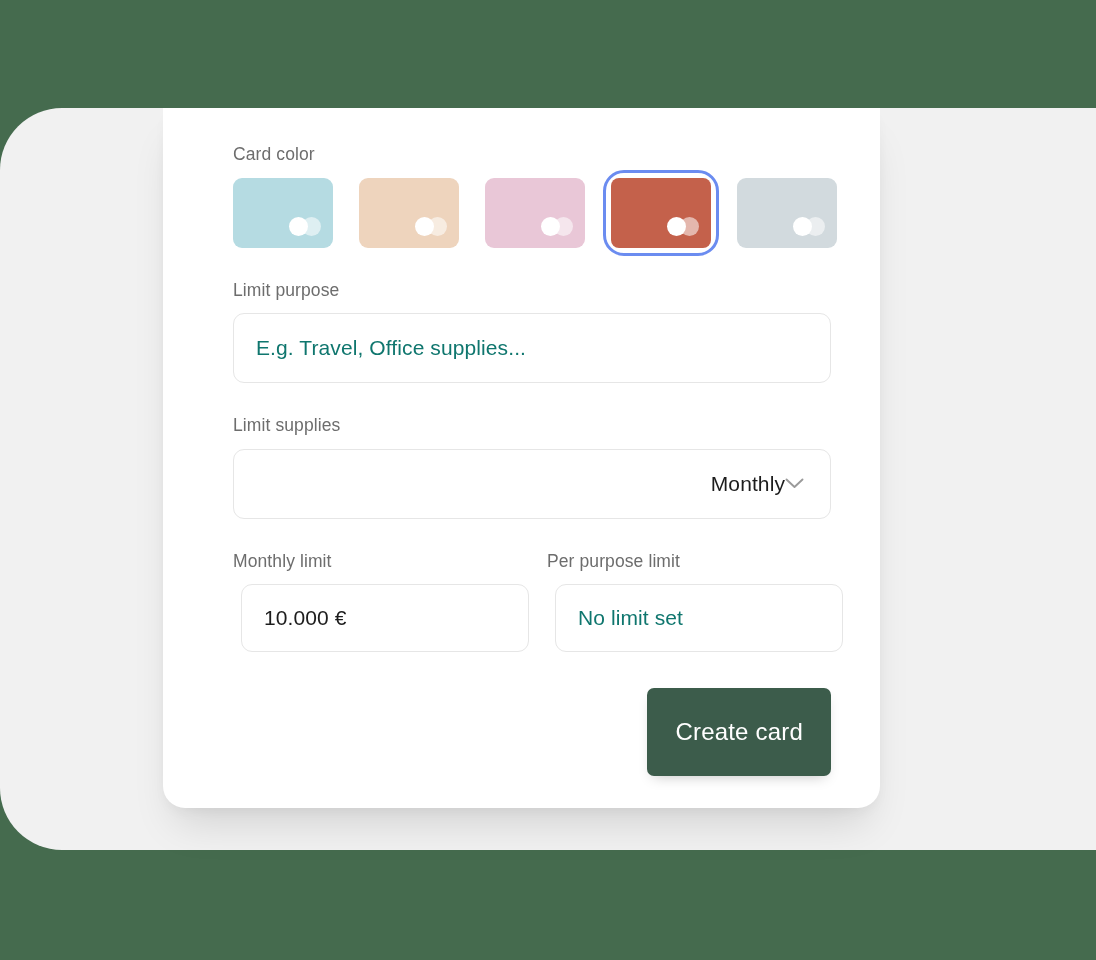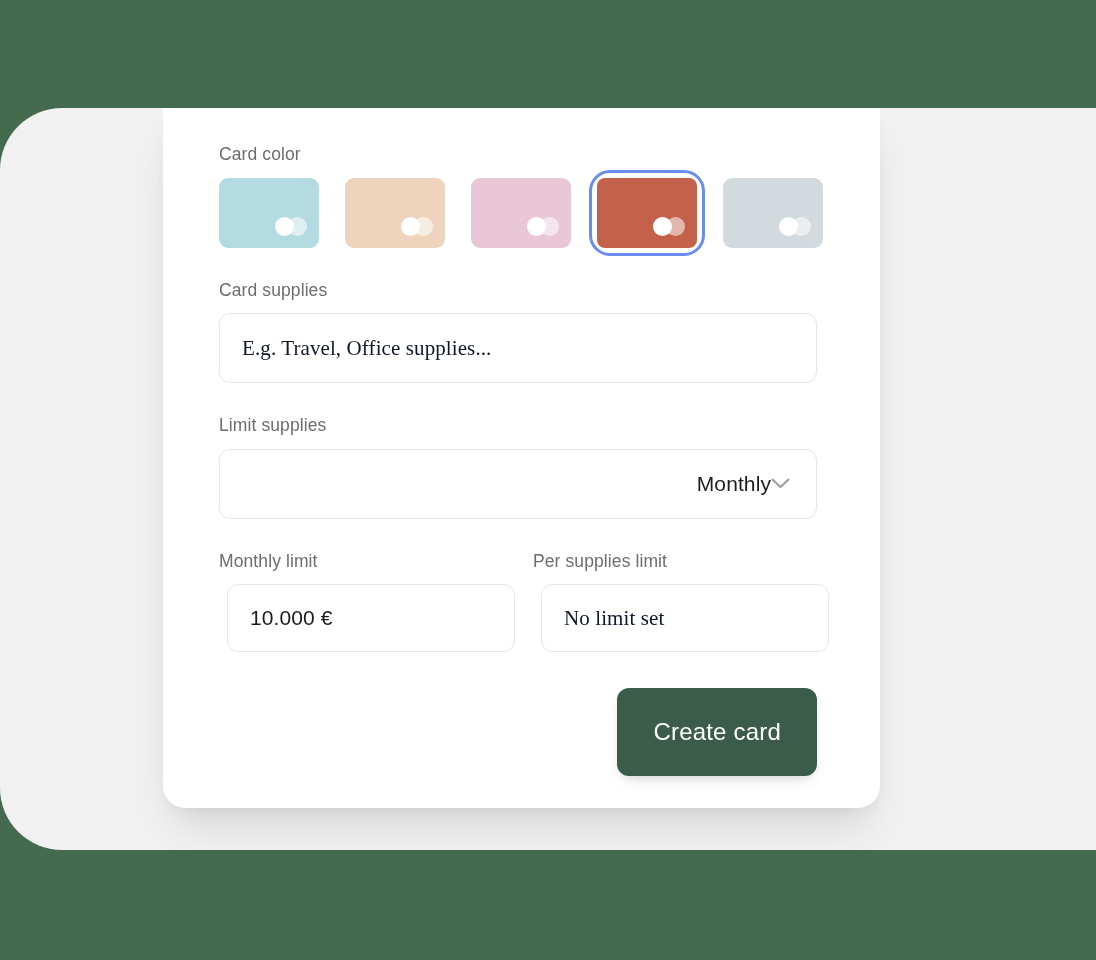--- a/index.html
+++ b/index.html
@@ -40,21 +40,21 @@
     width: 717px;
     height: 700px;
     background: #ffffff;
     border-radius: 0 0 22px 22px;
     box-shadow: 0 26px 42px -12px rgba(0,0,0,0.13),
                 0 6px 16px -6px rgba(0,0,0,0.07);
   }
 
   .form-inner {
     position: absolute;
-    left: 56px;
+    left: 70px;
     top: 38px;
     width: 598px;
   }
 
   
   .field-label {
     font-size: 17.5px;
     color: #6d6d6d;
     letter-spacing: 0.1px;
     line-height: 1;
@@ -114,21 +114,21 @@
     border: 1px solid #e6e6e6;
     border-radius: 11px;
     background: #ffffff;
     display: flex;
     align-items: center;
     padding: 0 22px;
     font-size: 21px;
     color: #1d1d1d;
     letter-spacing: 0.1px;
   }
-  .input-box.placeholder { color: #0f172a; font-family: Liberation Serif, serif; }
+  .input-box.placeholder { color: #0f766e; }
 
   .field-block { margin-bottom: 34px; }
   .field-block:last-child { margin-bottom: 0; }
 
   .select-box {
     justify-content: flex-end;
   }
   .chevron {
     width: 19px;
     height: 11px;
@@ -151,22 +151,22 @@
     display: flex;
     justify-content: flex-end;
   }
   #create-card-button {
     border: none;
     background: #3c5c4b;
     color: #ffffff;
     font-family: "Liberation Sans", sans-serif;
     font-size: 24px;
     letter-spacing: 0.2px;
-    border-radius: 12px;
-    padding: 0 36px;
+    border-radius: 7px;
+    padding: 0 28px;
     height: 88px;
     cursor: pointer;
     box-shadow: 0 6px 14px -6px rgba(0,0,0,0.25);
   }
 </style>
 </head>
 <body>
 
 <div id="stage">
 
@@ -221,21 +221,21 @@
                 <span class="c1"></span>
                   <span class="c2"></span>
               </div>
             </div>
           </div>
 
         </div>
       </div>
 
       <div class="field-block">
-        <div class="field-label">Card supplies</div>
+        <div class="field-label">Limit purpose</div>
         <div class="input-box placeholder">E.g. Travel, Office supplies...</div>
       </div>
 
       <div class="field-block">
         <div class="field-label">Limit supplies</div>
         <div class="input-box select-box">
           <span>Monthly</span>
           <span class="chevron">
             <svg width="19" height="11" viewBox="0 0 19 11">
               <path d="M1.5 1.5 L9.5 9 L17.5 1.5" fill="none" stroke="#9a9a9a" stroke-width="1.9" stroke-linecap="round" stroke-linejoin="round"></path>
@@ -243,21 +243,21 @@
           </span>
         </div>
       </div>
 
       <div class="limits-row">
         <div class="limit-col">
           <div class="field-label">Monthly limit</div>
           <div class="input-box">10.000 €</div>
         </div>
         <div class="limit-col">
-          <div class="field-label">Per supplies limit</div>
+          <div class="field-label">Per purpose limit</div>
           <div class="input-box placeholder">No limit set</div>
         </div>
       </div>
 
       <div class="action-row">
         <button id="create-card-button">Create card</button>
       </div>
 
     </div>
   </div>

